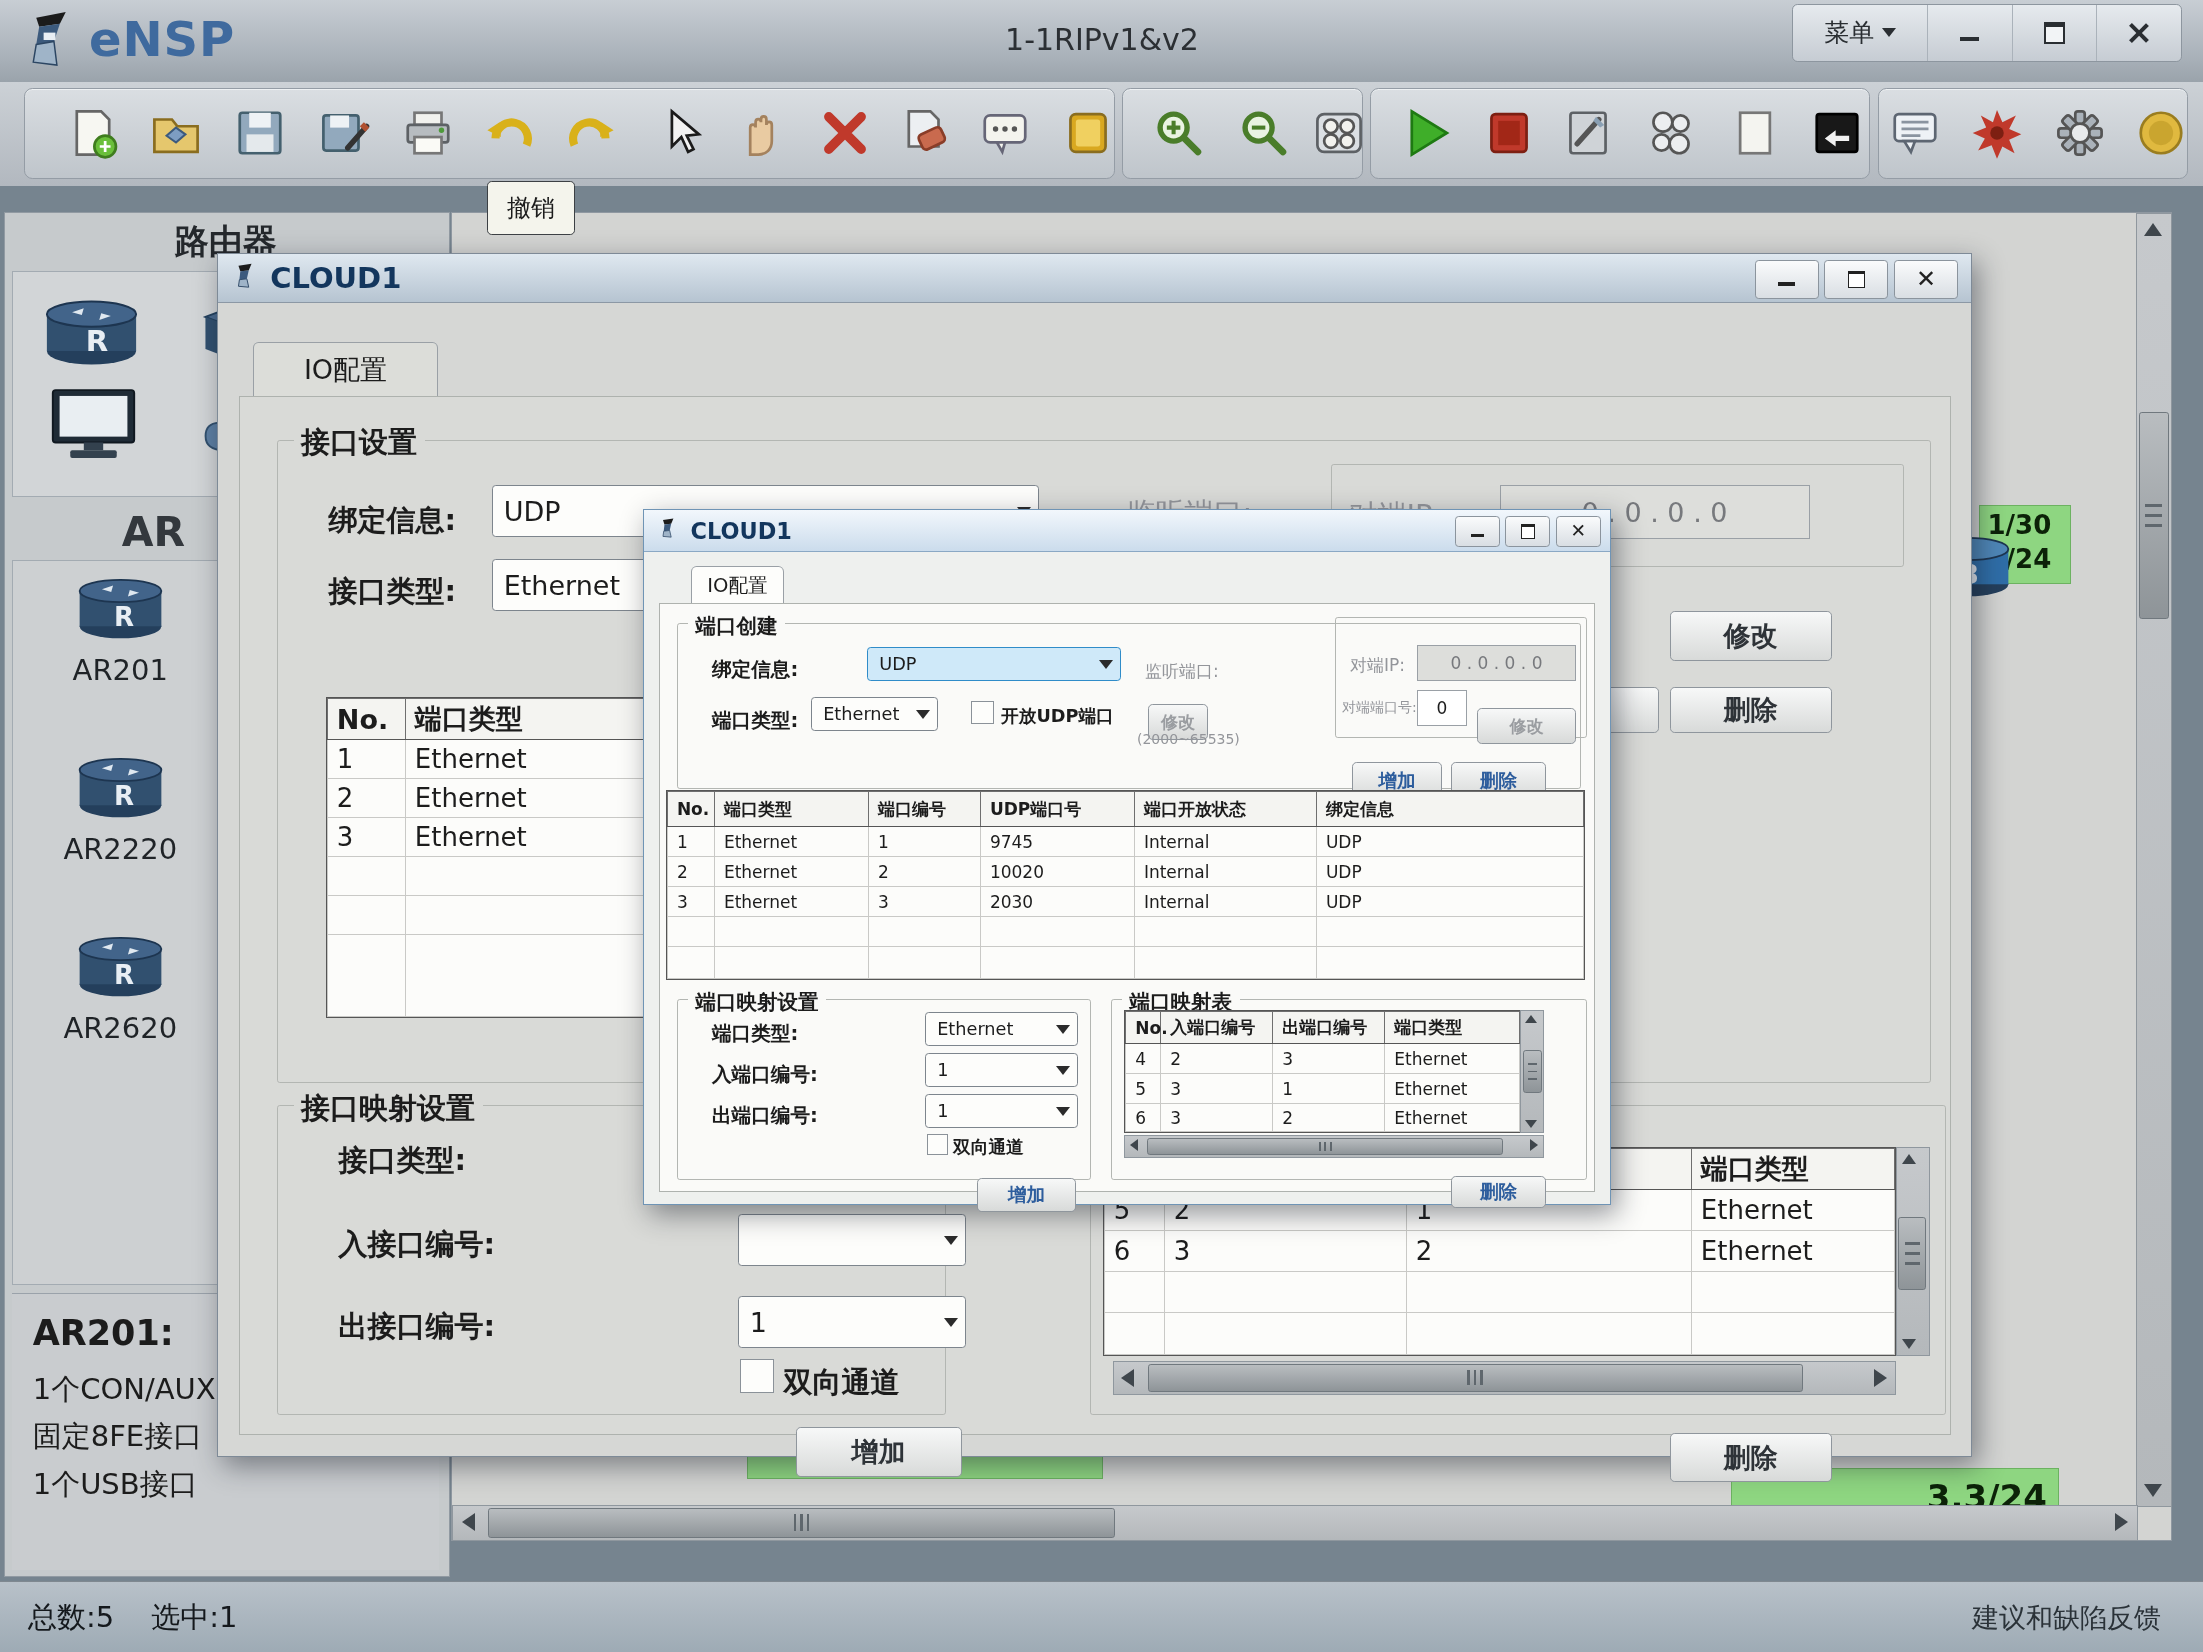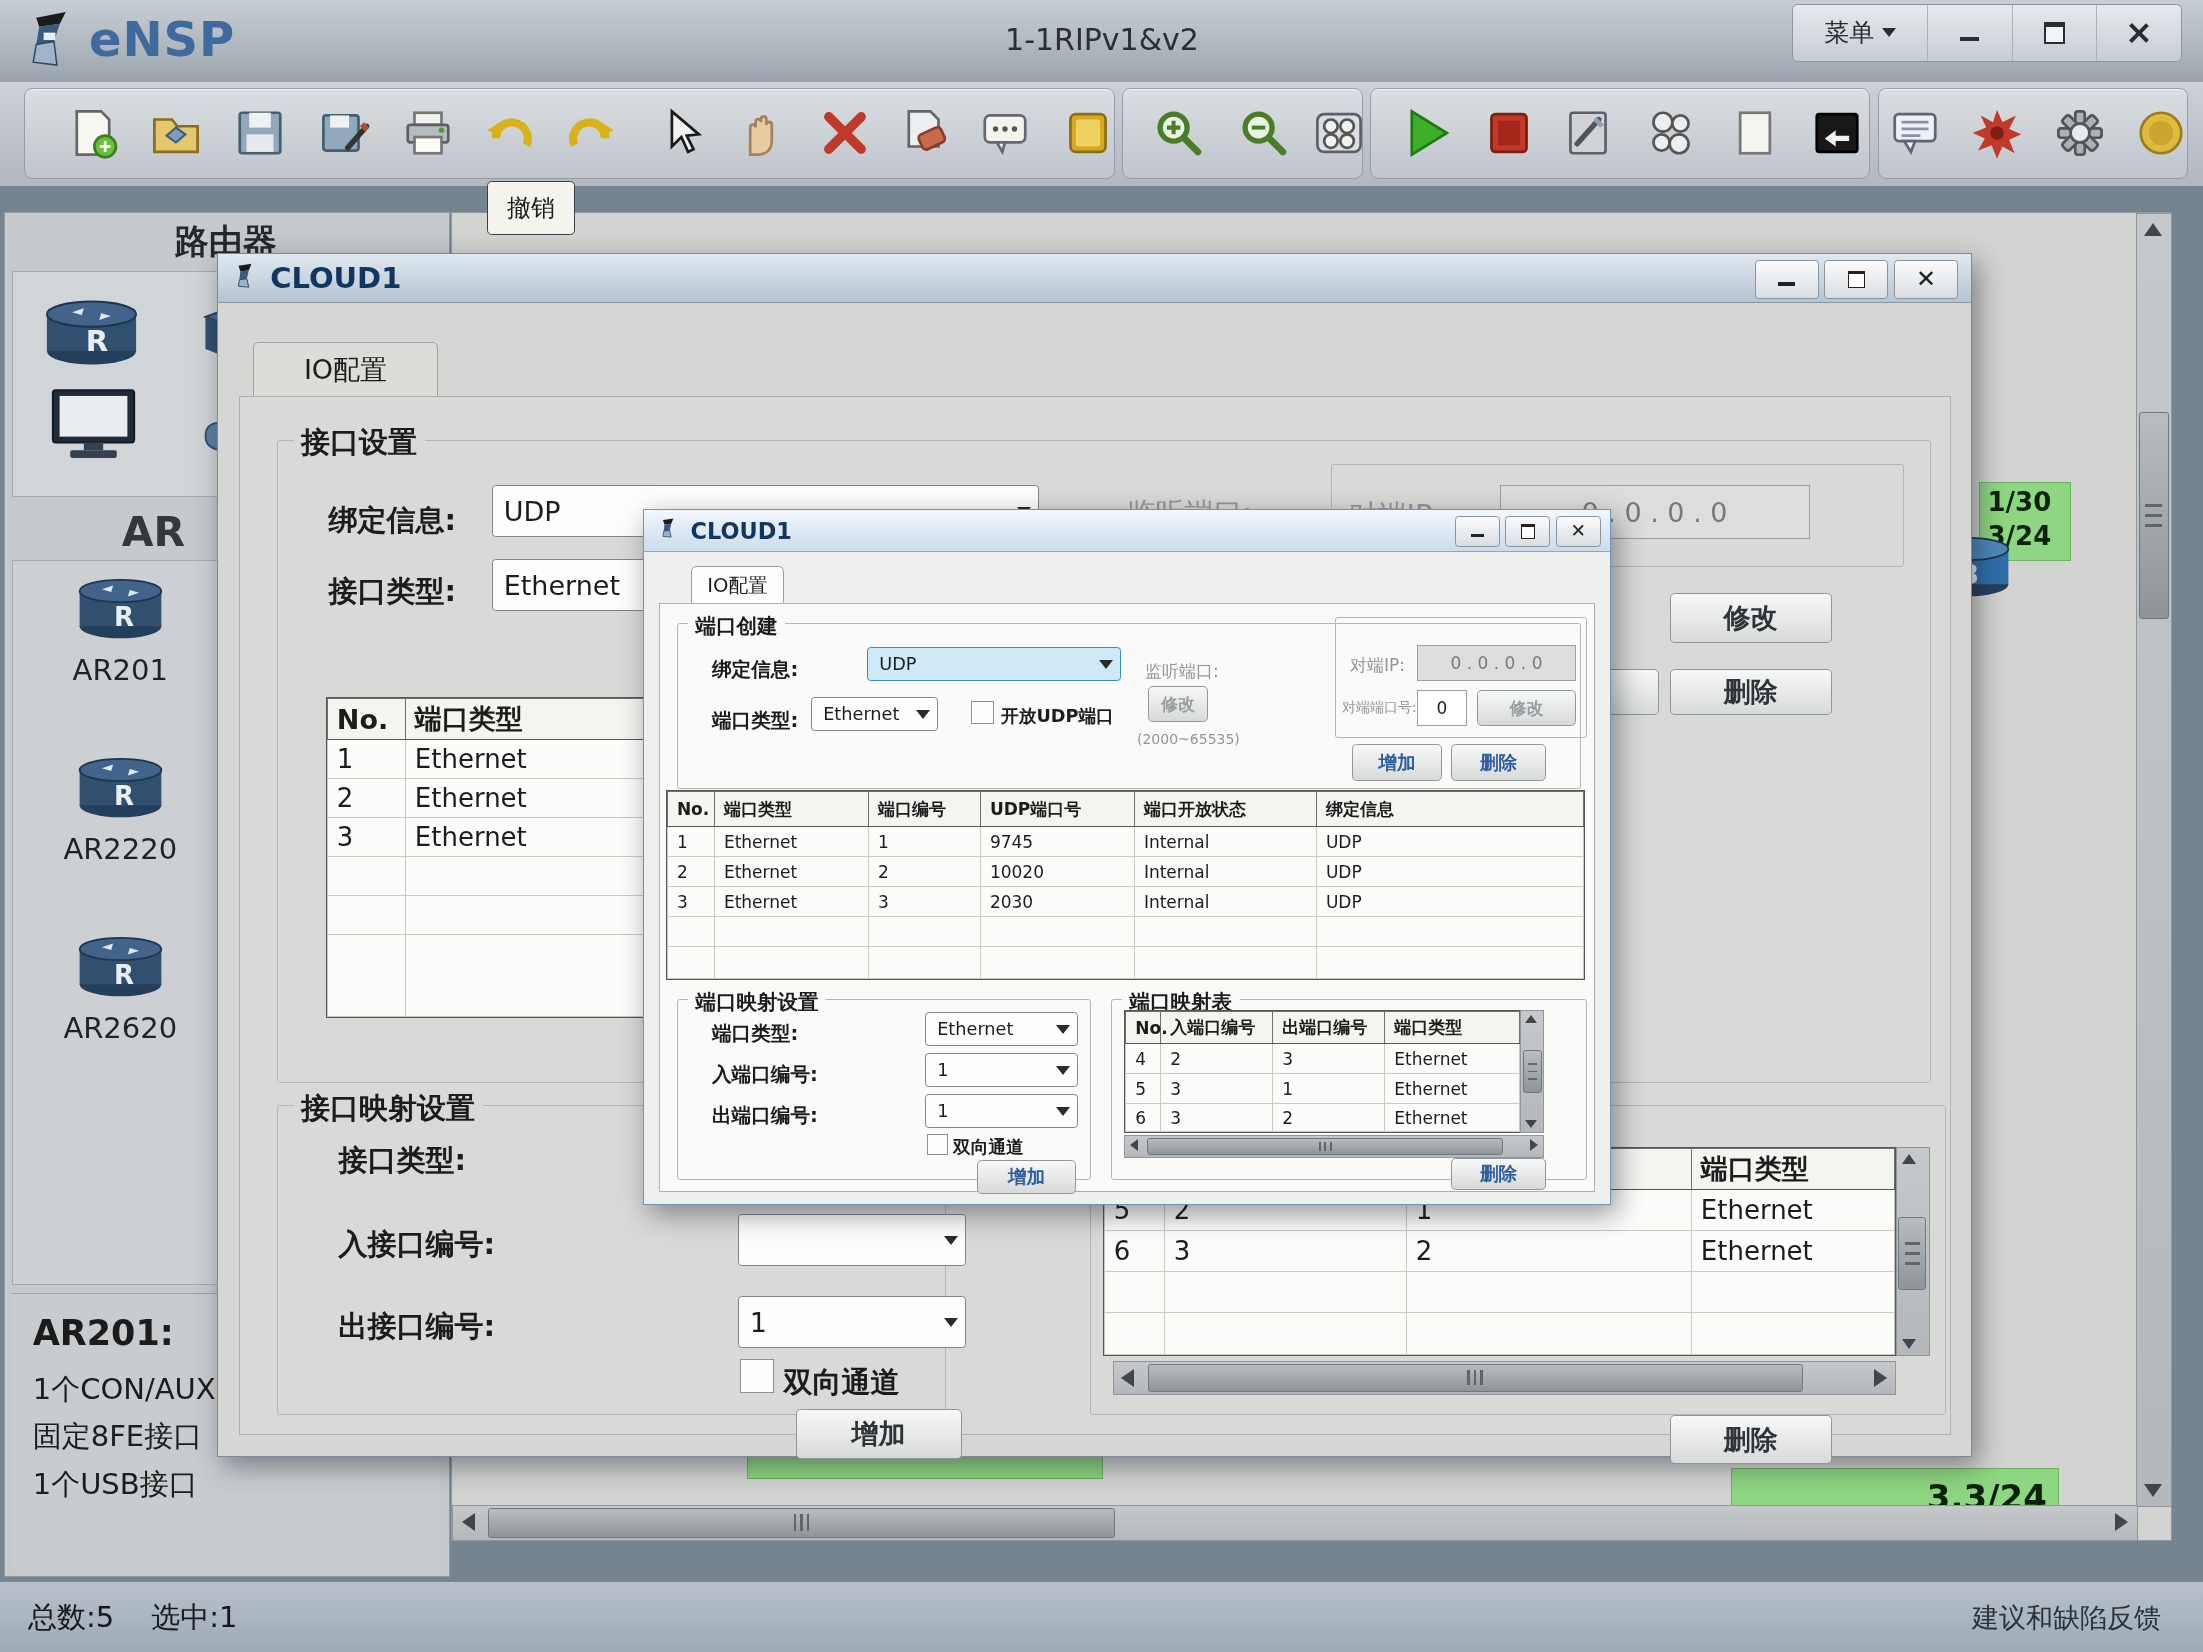--- a/index.html
+++ b/index.html
@@ -87,21 +87,21 @@
   .gray{color:#93959a !important;font-weight:normal !important;}
   .combo{position:absolute;background:#fdfdfb;border:0.9px solid #7d858d;border-radius:3.7px;display:flex;align-items:center;}
   .combo .cv{flex:1;padding-left:11.2px;overflow:hidden;white-space:nowrap;}
   .combo .ca{width:28px;display:flex;align-items:center;justify-content:center;}
   .combo .ca i{width:0;height:0;border-left:7.5px solid transparent;border-right:7.5px solid transparent;border-top:9.3px solid #2b2b2b;}
   #dlg-outer .combo{height:50px;font-size:27px;} #dlg-inner .combo{height:32px;font-size:17.7px;}
   .combo.hl{background:#cfe9f9;border-color:#2f8cc9;}
   .field{position:absolute;border:0.9px solid #9aa0a6;background:#fff;display:flex;align-items:center;justify-content:center;}
   .field.dim{background:#dddedb;color:#77797d;}
   .btn{position:absolute;background:linear-gradient(#f7f8f8,#d8dad9);border:0.9px solid #8f969d;border-radius:4.7px;
-       display:flex;align-items:center;justify-content:center;font-weight:600;cursor:default;}
+       display:flex;align-items:center;justify-content:center;font-weight:600;cursor:default;margin-top:18px;}
   #dlg-outer .btn{font-size:27px;color:#2e3338;} #dlg-inner .btn{font-size:18.6px;}
   .btn.blue{color:#2d5d9d;} .btn.dim{color:#9a9da1;}
   .cbx{position:absolute;background:#fdfdfb;border:0.9px solid #8b9299;}
   table.grid{border-collapse:collapse;background:#fcfcfa;width:100%;height:100%;table-layout:fixed;}
   table.grid th{border:0.9px solid #6e6e6e;border-bottom:1.9px solid #555;font-weight:bold;text-align:left;padding-left:9.3px;background:#f4f4f1;margin-top:6px;}
   table.grid td{border:0.9px solid #c9c9c6;text-align:left;padding-left:9.3px;overflow:hidden;white-space:nowrap;}
   .tblwrap{position:absolute;border:1.9px solid #555;background:#fcfcfa;}
   #dlg-outer table.grid th{font-size:27px;} #dlg-outer table.grid td{font-size:26px;}
   #dlg-inner table.grid th{font-size:17px;} #dlg-inner table.grid td{font-size:17px;}
   
@@ -396,21 +396,21 @@
       </div>
       <div class="abs" id="sb-info">
         <div class="t">AR201:</div>
         <div class="l">1个CON/AUX</div>
         <div class="l">固定8FE接口</div>
         <div class="l">1个USB接口</div>
       </div>
     </div>
 
     <div class="abs" id="canvas">
-      <div class="gtag" style="left:1527px;top:269px;width:82px;height:75px;padding:1.9px 0 0 7.5px;font-size:26px;line-height:34px;">
+      <div class="gtag" style="left:1527px;top:292px;width:82px;height:75px;padding:1.9px 0 0 7.5px;font-size:26px;line-height:34px;">
         <div>1/30</div>
         <div>3/24</div>
       </div>
       <div class="abs" style="left:1510px;top:310px;width:52px;height:93px;overflow:hidden;">
         <svg width="93" height="65" viewBox="0 0 100 70" style="margin-left:-41px;margin-top:13px;">
             <ellipse cx="50" cy="52" rx="44" ry="13" fill="#243f5c"></ellipse>
             <rect x="6" y="14" width="88" height="38" fill="#2f6ea8"></rect>
             <ellipse cx="50" cy="14" rx="44" ry="12" fill="#4f87b8" stroke="#1d3550" stroke-width="2"></ellipse>
             <text x="43" y="52" font-size="28" font-weight="bold" fill="#e8eef4">3</text>
           </svg>

